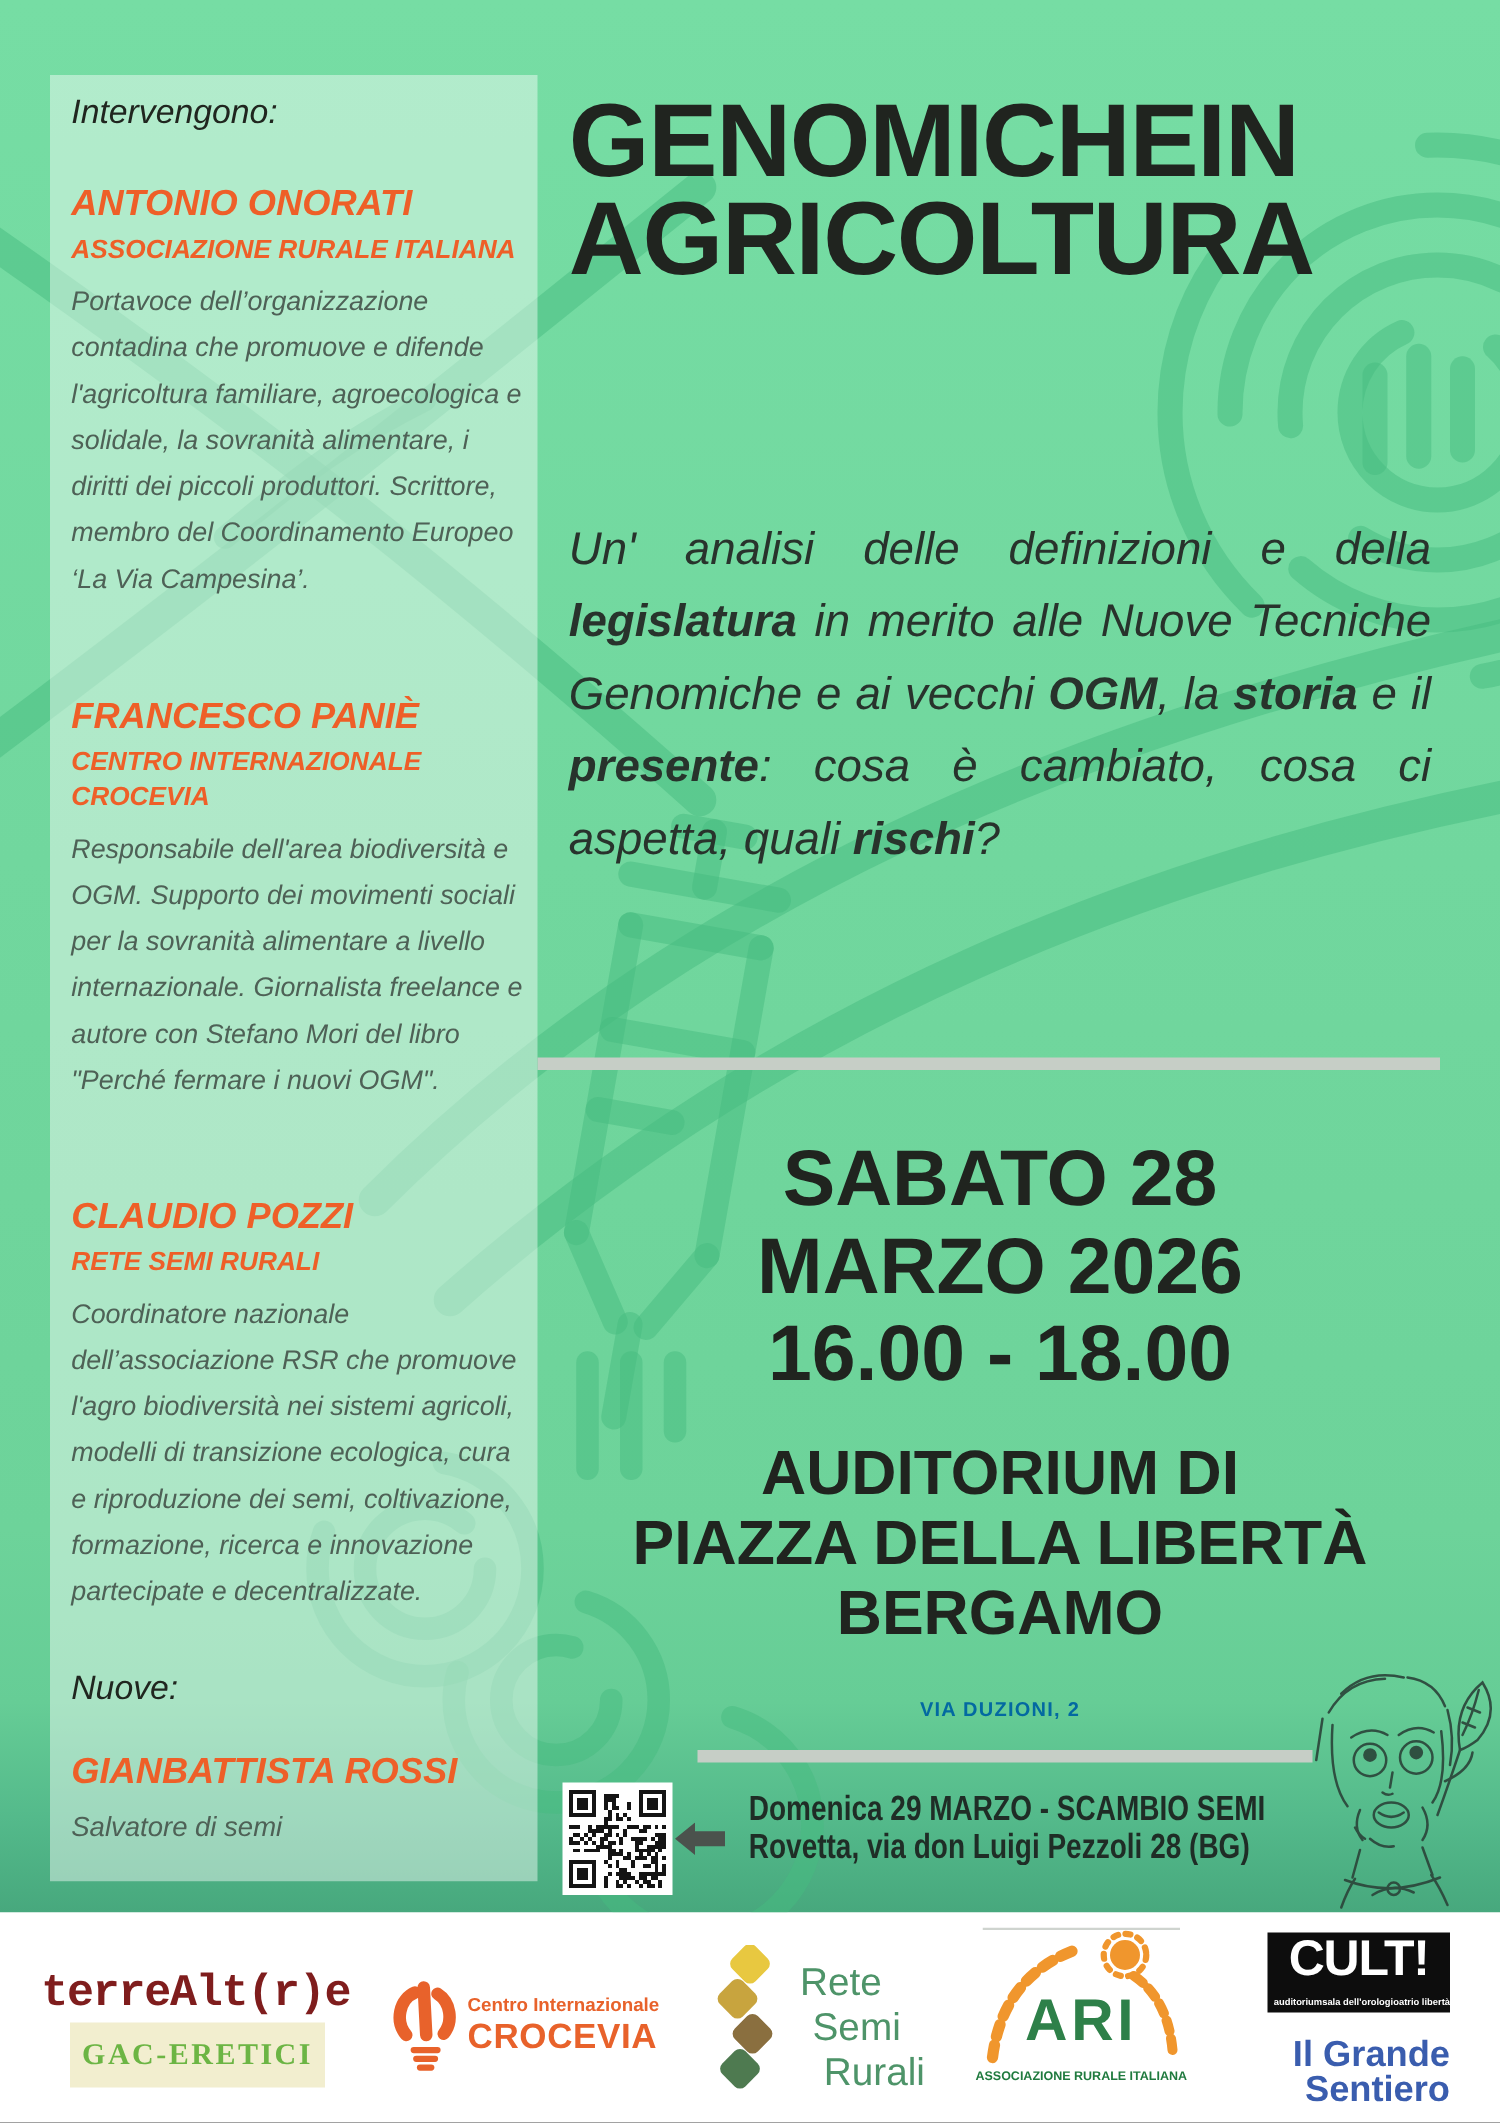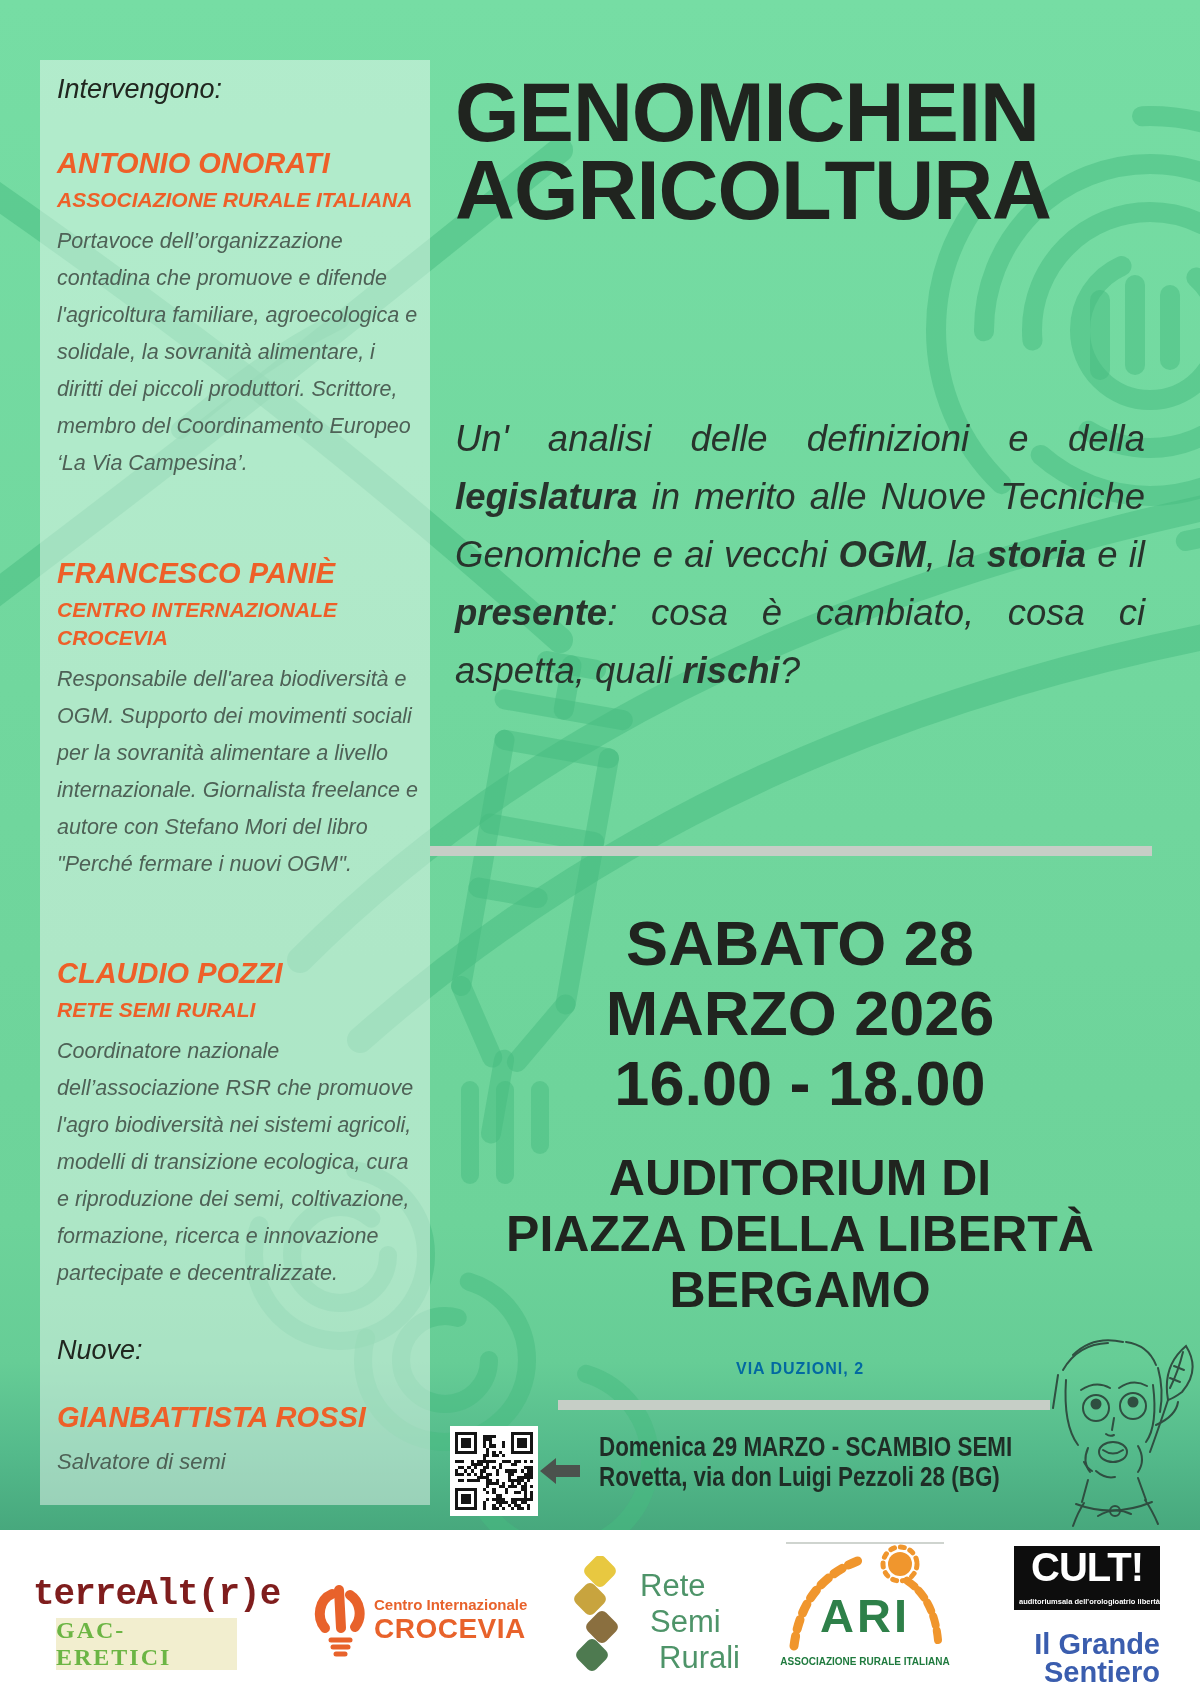--- a/index.html
+++ b/index.html
@@ -40,21 +40,21 @@
   .arrow{position:absolute;left:540px;top:1458px;}
   .side-text{position:absolute;left:555px;top:1432px;width:440px;text-align:center;
              font-weight:bold;font-size:28px;line-height:30px;color:#1f2d26;}
   .side-text span{display:block;transform:scaleX(.8);transform-origin:50% 50%;white-space:nowrap;}
   .sketch{position:absolute;left:1018px;top:1330px;}
   
   .footer{position:absolute;left:0;top:1530px;width:1200px;height:168px;background:#fff;}
   .footer .f{position:absolute;}
   .terrealtre{left:33px;top:44px;font-family:"Liberation Mono",monospace;font-weight:bold;
               font-size:36px;letter-spacing:-1px;color:#7f1d1d;}
-  .gac{left:56px;top:88px;width:181px;height:52px;background:#f2eecf;
+  .gac{left:56px;top:88px;width:204px;height:52px;background:#f2eecf;
        display:flex;align-items:center;justify-content:center;}
   .gac span{font-family:"Liberation Serif",serif;font-weight:bold;font-size:24px;
             letter-spacing:2px;color:#6cb544;}
   .croc-glyph{left:310px;top:52px;}
   .croc-small{left:374px;top:66px;font-weight:bold;font-size:15px;color:#e8622b;}
   .croc-name{left:374px;top:83px;font-weight:bold;font-size:28px;letter-spacing:.5px;color:#e8622b;}
   .rsr-leaves{left:563px;top:26px;}
   .rsr-t{font-size:31px;color:#4e9469;}
   .rsr-1{left:640px;top:38px;} .rsr-2{left:650px;top:74px;} .rsr-3{left:659px;top:110px;}
   .ari-graphic{left:786px;top:12px;}

